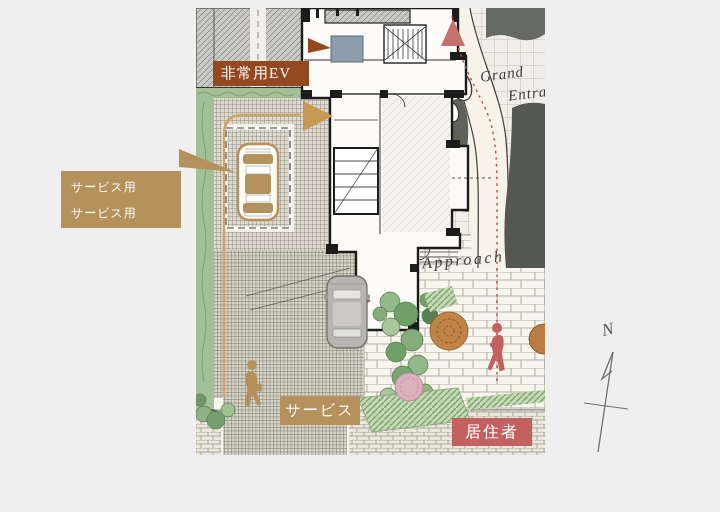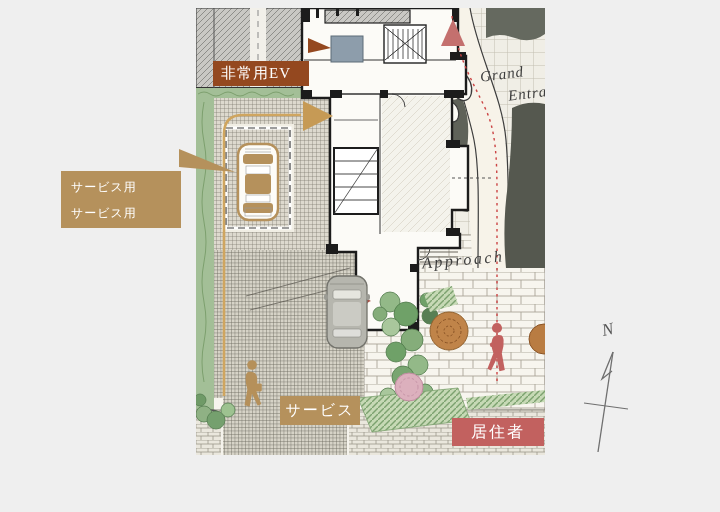--- a/index.html
+++ b/index.html
@@ -9,21 +9,21 @@
     font-family:"Liberation Serif","DejaVu Serif",serif;
   }
   svg.scene{position:absolute;left:0;top:0;display:block;}
   .callout{position:absolute;color:#fff;box-sizing:border-box;white-space:nowrap;margin-top:28px;}
   #ev-label{left:213px;top:33px;width:96px;height:25px;line-height:25px;font-size:15px;
     letter-spacing:1px;padding-left:8px;background:#94481f;}
   #service-parking-label{left:61px;top:143px;width:120px;height:57px;background:#b5915c;
     font-size:12px;line-height:26px;padding:3px 0 0 10px;letter-spacing:1px;}
   #service-label{left:280px;top:368px;width:80px;height:29px;line-height:29px;text-align:center;
     font-size:15px;letter-spacing:2px;background:#b5915c;}
-  #resident-label{left:452px;top:390px;width:92px;height:28px;line-height:28px;text-align:center;
+  #resident-label{left:452px;top:390px;width:80px;height:28px;line-height:28px;text-align:center;
     font-size:16px;letter-spacing:2px;background:#c2615f;}
   .plan-text-layer{position:absolute;left:196px;top:8px;width:349px;height:447px;overflow:hidden;
     pointer-events:none;}
   .script{position:absolute;font-style:italic;color:#3d3d3d;white-space:nowrap;}
   #grand-line1{left:284px;top:58px;font-size:15px;letter-spacing:1px;transform:rotate(-7deg);}
   #grand-line2{left:312px;top:76px;font-size:15px;letter-spacing:1px;transform:rotate(-7deg);}
   #approach-text{left:226px;top:243px;font-size:16px;letter-spacing:2.5px;transform:rotate(-5deg);}
   #north-label{position:absolute;left:602px;top:320px;font-style:italic;font-size:17px;
     color:#565656;transform:rotate(-12deg);}
 </style>

